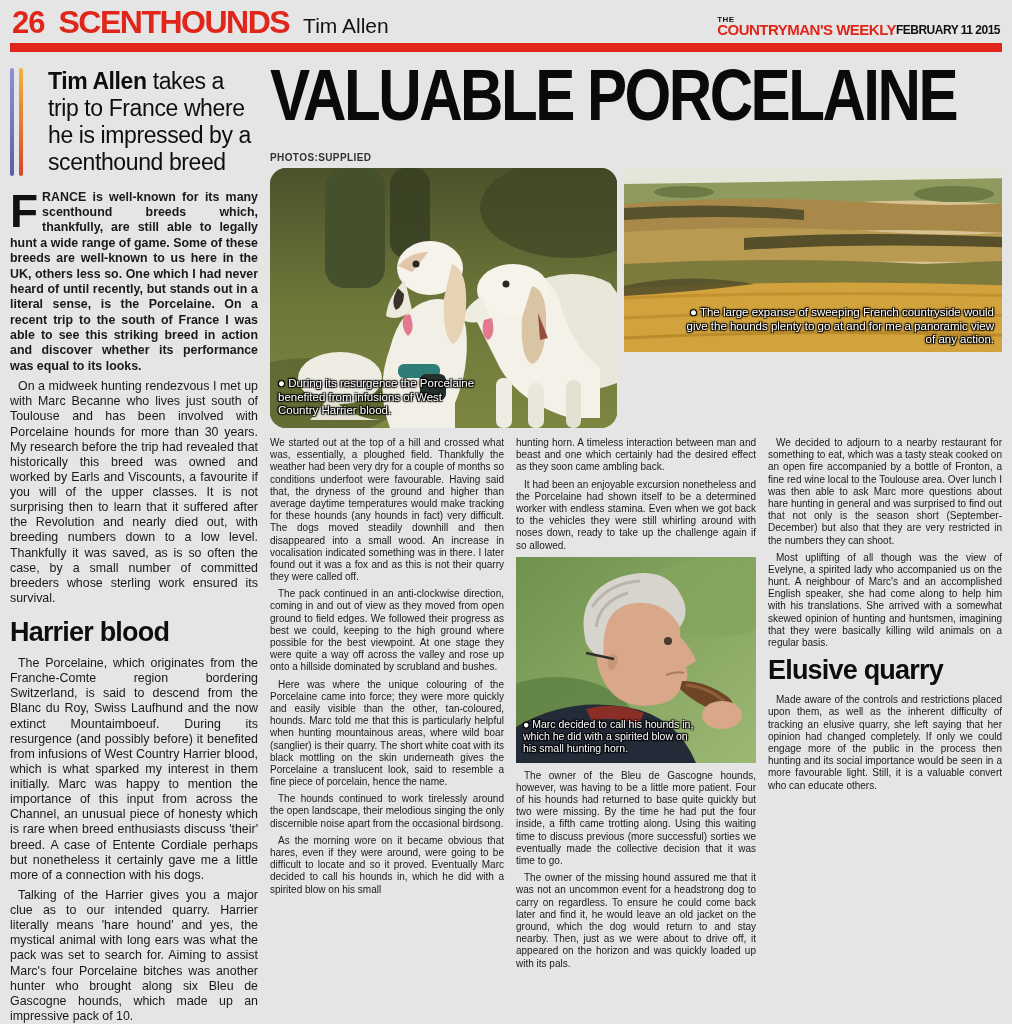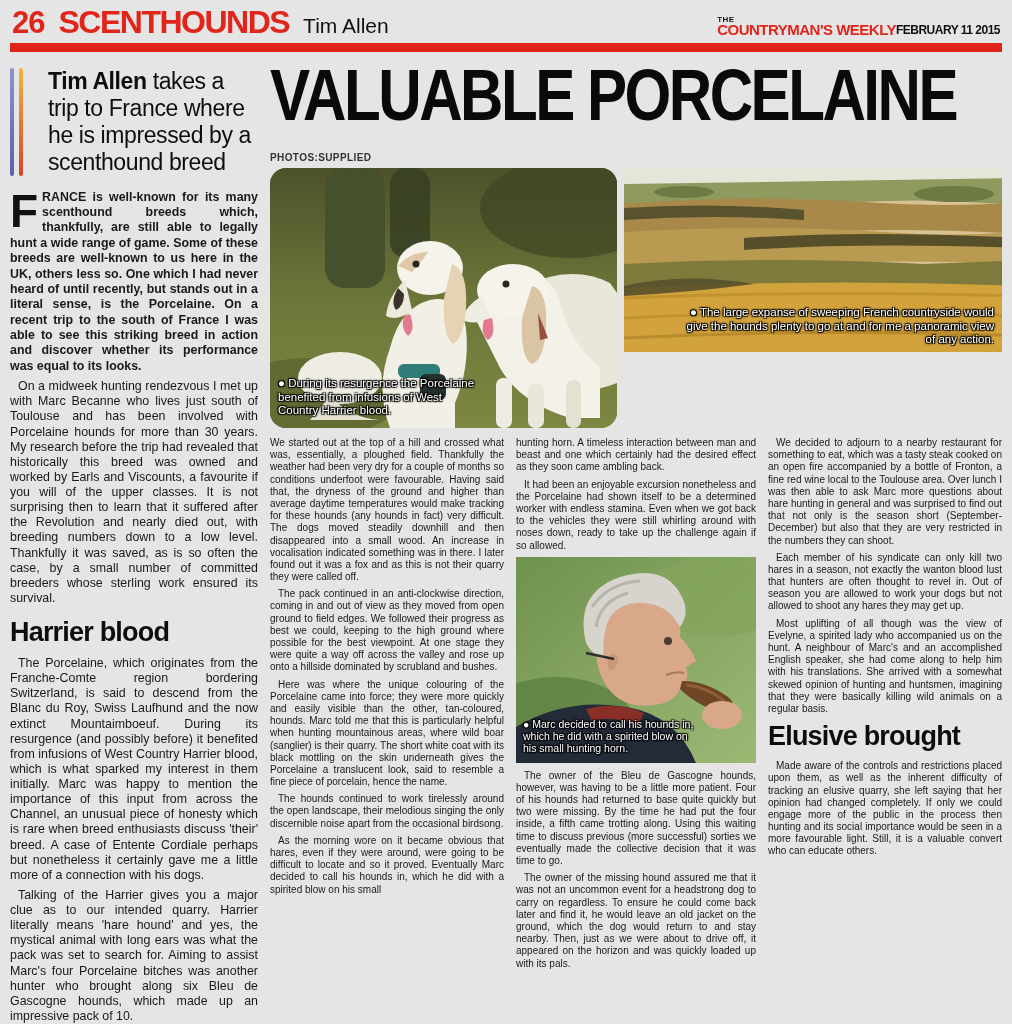--- a/index.html
+++ b/index.html
@@ -223,23 +223,22 @@
               <ellipse cx="206" cy="158" rx="20" ry="14" fill="#d9a88b"></ellipse>
             </svg>
             <div class="caption cap-marc">● Marc decided to call his hounds in, which he did with a spirited blow on his small hunting horn.</div>
           </div>
           <p class="para">The owner of the Bleu de Gascogne hounds, however, was having to be a little more patient. Four of his hounds had returned to base quite quickly but two were missing. By the time he had put the four inside, a fifth came trotting along. Using this waiting time to discuss previous (more successful) sorties we eventually made the collective decision that it was time to go.</p>
           <p class="para">The owner of the missing hound assured me that it was not an uncommon event for a headstrong dog to carry on regardless. To ensure he could come back later and find it, he would leave an old jacket on the ground, which the dog would return to and stay nearby. Then, just as we were about to drive off, it appeared on the horizon and was quickly loaded up with its pals.</p>
         </div>
 
         <div class="colD">
           <p class="para">We decided to adjourn to a nearby restaurant for something to eat, which was a tasty steak cooked on an open fire accompanied by a bottle of Fronton, a fine red wine local to the Toulouse area. Over lunch I was then able to ask Marc more questions about hare hunting in general and was surprised to find out that not only is the season short (September-December) but also that they are very restricted in the numbers they can shoot.</p>
-          <p class="para">Each member of his syndicate can only kill two hares in a season, not exactly the wanton blood lust that hunters are often thought to revel in. Out of season you are allowed to work your dogs but not allowed to shoot any hares they may get up.</p>
           <p class="para">Most uplifting of all though was the view of Evelyne, a spirited lady who accompanied us on the hunt. A neighbour of Marc's and an accomplished English speaker, she had come along to help him with his translations. She arrived with a somewhat skewed opinion of hunting and huntsmen, imagining that they were basically killing wild animals on a regular basis.</p>
-          <h2 class="subhead">Elusive brought</h2>
+          <h2 class="subhead">Elusive quarry</h2>
           <p class="para">Made aware of the controls and restrictions placed upon them, as well as the inherent difficulty of tracking an elusive quarry, she left saying that her opinion had changed completely. If only we could engage more of the public in the process then hunting and its social importance would be seen in a more favourable light. Still, it is a valuable convert who can educate others.</p>
 
         </div>
 
       </div>
     </div>
   </div>
 </div>
 
 </body></html>

